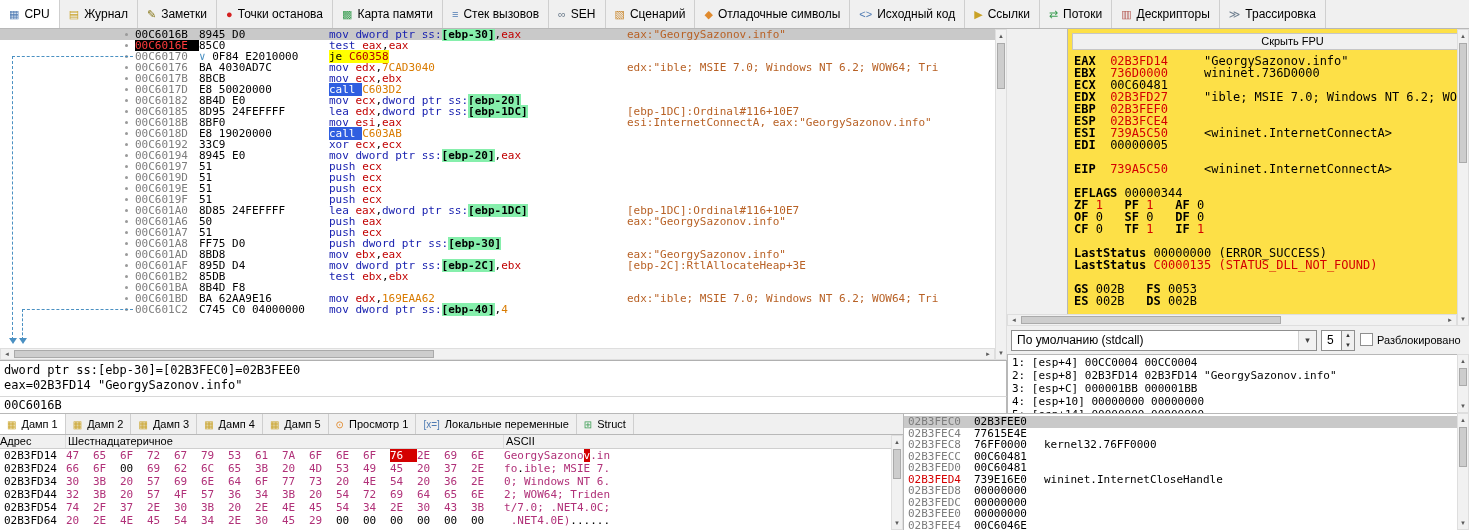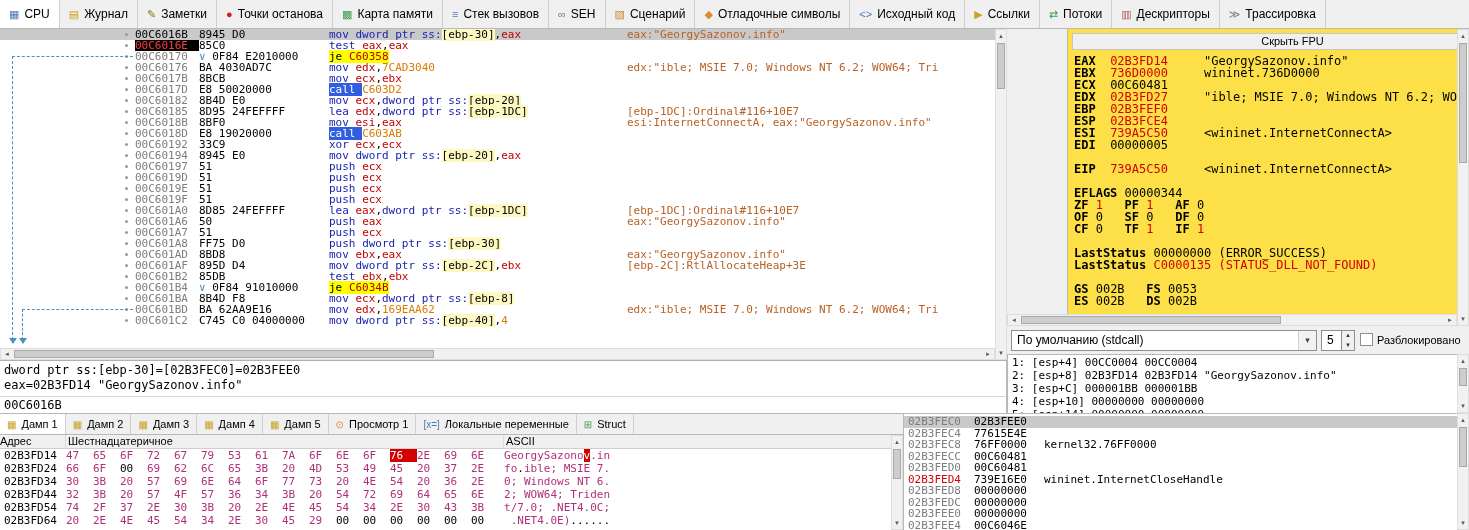--- a/index.html
+++ b/index.html
@@ -26,21 +26,21 @@
   .daddr{flex:0 0 64px;color:#7d7d7d;}
   .drow.sel .daddr{color:#000;}
   .daddr.cip{background:#000;color:#ff3c3c;}
   .dbytes{flex:0 0 130px;color:#000;}
   .jmark{color:#4a90c2;}
   .dtext{flex:0 0 298px;white-space:pre;}
   .dcmt{flex:1;color:#b86125;overflow:hidden;}
   .tk-mn,.tk-nv{color:#1a22b0;}
   .tk-reg{color:#c10000;}
   .tk-imm,.tk-tgt{color:#d97b00;}
-  .tk-mem{background:#fef9c3;color:#000;}
+  .tk-mem{background:#86efac;color:#000;font-weight:bold;}
   .tk-k{color:#000;}
   .tk-jm{background:#ffff00;color:#000;}
   .tk-jt{background:#ffff00;color:#b40000;}
   .tk-ca{background:#2f5ee0;color:#fff;}
   .jlv{position:absolute;width:0;border-left:1px dashed #4a90c2;}
   .jlh{position:absolute;height:0;border-top:1px dashed #4a90c2;}
   .jla{position:absolute;width:0;height:0;border-left:4px solid transparent;border-right:4px solid transparent;border-top:6px solid #4a90c2;}
 
   
   .infopane{position:absolute;left:0;top:360px;width:1007px;height:36px;background:#fff;border-top:1px solid #b0b0b0;
@@ -199,22 +199,21 @@
       <div class="drow"><span class="gut"><span class="dot"></span></span><span class="daddr">00C6019D</span><span class="dbytes">51</span><span class="dtext"><span class="tk-mn">push </span><span class="tk-reg">ecx</span></span><span class="dcmt"></span></div>
       <div class="drow"><span class="gut"><span class="dot"></span></span><span class="daddr">00C6019E</span><span class="dbytes">51</span><span class="dtext"><span class="tk-mn">push </span><span class="tk-reg">ecx</span></span><span class="dcmt"></span></div>
       <div class="drow"><span class="gut"><span class="dot"></span></span><span class="daddr">00C6019F</span><span class="dbytes">51</span><span class="dtext"><span class="tk-mn">push </span><span class="tk-reg">ecx</span></span><span class="dcmt"></span></div>
       <div class="drow"><span class="gut"><span class="dot"></span></span><span class="daddr">00C601A0</span><span class="dbytes">8D85 24FEFFFF</span><span class="dtext"><span class="tk-mn">lea </span><span class="tk-reg">eax</span><span class="tk-k">,</span><span class="tk-nv">dword ptr ss:</span><span class="tk-mem">[ebp-1DC]</span></span><span class="dcmt">[ebp-1DC]:Ordinal#116+10E7</span></div>
       <div class="drow"><span class="gut"><span class="dot"></span></span><span class="daddr">00C601A6</span><span class="dbytes">50</span><span class="dtext"><span class="tk-mn">push </span><span class="tk-reg">eax</span></span><span class="dcmt">eax:"GeorgySazonov.info"</span></div>
       <div class="drow"><span class="gut"><span class="dot"></span></span><span class="daddr">00C601A7</span><span class="dbytes">51</span><span class="dtext"><span class="tk-mn">push </span><span class="tk-reg">ecx</span></span><span class="dcmt"></span></div>
       <div class="drow"><span class="gut"><span class="dot"></span></span><span class="daddr">00C601A8</span><span class="dbytes">FF75 D0</span><span class="dtext"><span class="tk-mn">push </span><span class="tk-nv">dword ptr ss:</span><span class="tk-mem">[ebp-30]</span></span><span class="dcmt"></span></div>
       <div class="drow"><span class="gut"><span class="dot"></span></span><span class="daddr">00C601AD</span><span class="dbytes">8BD8</span><span class="dtext"><span class="tk-mn">mov </span><span class="tk-reg">ebx</span><span class="tk-k">,</span><span class="tk-reg">eax</span></span><span class="dcmt">eax:"GeorgySazonov.info"</span></div>
       <div class="drow"><span class="gut"><span class="dot"></span></span><span class="daddr">00C601AF</span><span class="dbytes">895D D4</span><span class="dtext"><span class="tk-mn">mov </span><span class="tk-nv">dword ptr ss:</span><span class="tk-mem">[ebp-2C]</span><span class="tk-k">,</span><span class="tk-reg">ebx</span></span><span class="dcmt">[ebp-2C]:RtlAllocateHeap+3E</span></div>
       <div class="drow"><span class="gut"><span class="dot"></span></span><span class="daddr">00C601B2</span><span class="dbytes">85DB</span><span class="dtext"><span class="tk-mn">test </span><span class="tk-reg">ebx</span><span class="tk-k">,</span><span class="tk-reg">ebx</span></span><span class="dcmt"></span></div>
-      <div class="drow"><span class="gut"><span class="dot"></span></span><span class="daddr">00C601B4</span><span class="dbytes"><span class="jmark">∨ </span>0F84 91010000</span><span class="dtext"><span class="tk-jm">je </span><span class="tk-jt">C6034B</span></span><span class="dcmt"></span></div>
-      <div class="drow"><span class="gut"><span class="dot"></span></span><span class="daddr">00C601BA</span><span class="dbytes">8B4D F8</span><span class="dtext"><span class="tk-mn">mov </span><span class="tk-reg">ecx</span><span class="tk-k">,</span><span class="tk-nv">dword ptr ss:</span><span class="tk-mem">[ebp-8]</span></span><span class="dcmt"></span></div>
+      <div class="drow"><span class="gut"><span class="dot"></span></span><span class="daddr">00C601BA</span><span class="dbytes">8B4D F8</span><span class="dcmt"></span></div>
       <div class="drow"><span class="gut"><span class="dot"></span></span><span class="daddr">00C601BD</span><span class="dbytes">BA 62AA9E16</span><span class="dtext"><span class="tk-mn">mov </span><span class="tk-reg">edx</span><span class="tk-k">,</span><span class="tk-imm">169EAA62</span></span><span class="dcmt">edx:"ible; MSIE 7.0; Windows NT 6.2; WOW64; Tri</span></div>
       <div class="drow"><span class="gut"><span class="dot"></span></span><span class="daddr">00C601C2</span><span class="dbytes">C745 C0 04000000</span><span class="dtext"><span class="tk-mn">mov </span><span class="tk-nv">dword ptr ss:</span><span class="tk-mem">[ebp-40]</span><span class="tk-k">,</span><span class="tk-imm">4</span></span><span class="dcmt"></span></div>
     </div>
   <div class="jlh" style="left:12px;top:56px;width:121px;"></div>
   <div class="jlv" style="left:12px;top:56px;height:284px;"></div>
   <div class="jla" style="left:9px;top:338px;"></div>
   <div class="jlh" style="left:22px;top:309px;width:111px;"></div>
   <div class="jlv" style="left:22px;top:309px;height:31px;"></div>
   <div class="jla" style="left:19px;top:338px;"></div>
 

